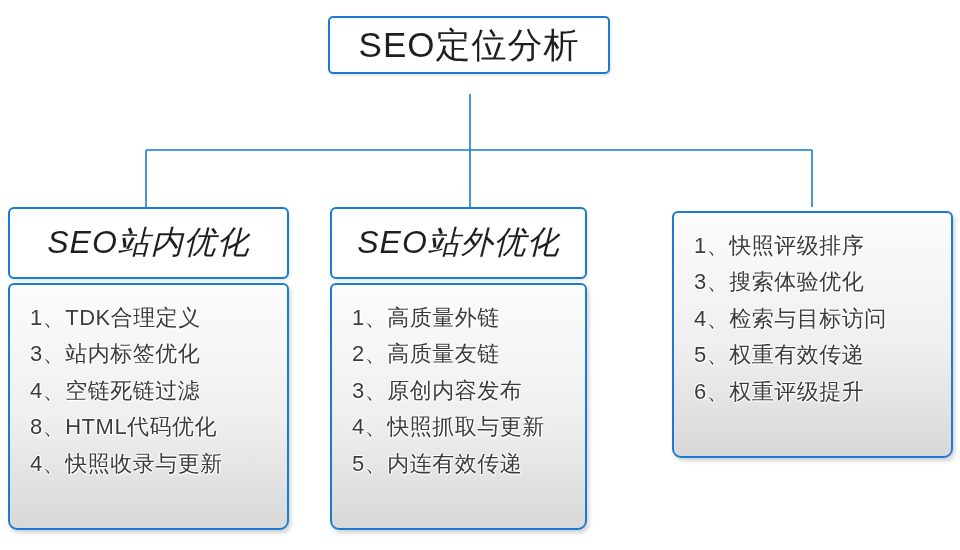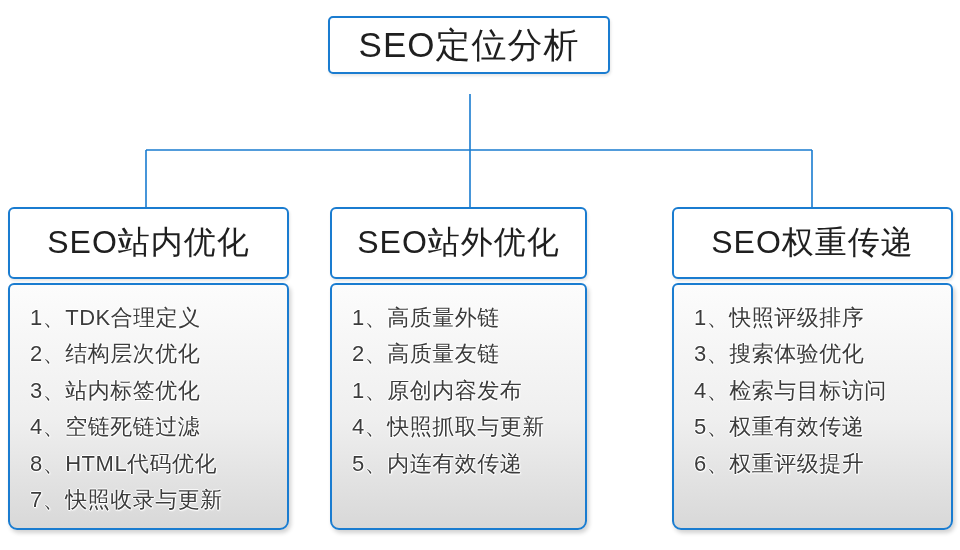--- a/index.html
+++ b/index.html
@@ -33,20 +33,21 @@
   }
 
   .column { position: absolute; top: 207px; }
   .col-header {
     height: 72px; width: 100%;
     background: #ffffff;
     border: 2.5px solid var(--color-accent);
     border-radius: 6px;
     display: flex; align-items: center; justify-content: center;
     box-shadow: 1px 2px 3px rgba(0,0,0,0.10);
+    font-style: italic;
   }
   .col-header span {
     font-size: 32px; color: var(--color-text); letter-spacing: 1px; font-weight: 500;
   }
   .col-body {
     margin-top: 4px;
     height: 247px; width: 100%;
     background: linear-gradient(180deg, var(--color-body_top) 0%, #efefef 55%, var(--color-body_bottom) 100%);
     border: 2px solid var(--color-accent);
     border-radius: 6px 6px 9px 9px;
@@ -76,45 +77,41 @@
   <div class="root-node">
     <span>SEO定位分析</span>
   </div>
 
   <div class="column col-onsite">
     <div class="col-header">
       <span>SEO站内优化</span>
     </div>
     <div class="col-body">
       <div class="list-item">1、TDK合理定义</div>
-      <div class="list-item">2、结构层次优化</div>
       <div class="list-item">3、站内标签优化</div>
       <div class="list-item">4、空链死链过滤</div>
       <div class="list-item">8、HTML代码优化</div>
-      <div class="list-item">7、快照收录与更新</div>
+      <div class="list-item">4、快照收录与更新</div>
     </div>
   </div>
 
   <div class="column col-offsite">
     <div class="col-header">
       <span>SEO站外优化</span>
     </div>
     <div class="col-body">
       <div class="list-item">1、高质量外链</div>
       <div class="list-item">2、高质量友链</div>
-      <div class="list-item">1、原创内容发布</div>
+      <div class="list-item">3、原创内容发布</div>
       <div class="list-item">4、快照抓取与更新</div>
       <div class="list-item">5、内连有效传递</div>
     </div>
   </div>
 
   <div class="column col-weight">
-    <div class="col-header">
-      <span>SEO权重传递</span>
-    </div>
     <div class="col-body">
       <div class="list-item">1、快照评级排序</div>
       <div class="list-item">3、搜索体验优化</div>
       <div class="list-item">4、检索与目标访问</div>
       <div class="list-item">5、权重有效传递</div>
       <div class="list-item">6、权重评级提升</div>
     </div>
   </div>
 
 </div>

